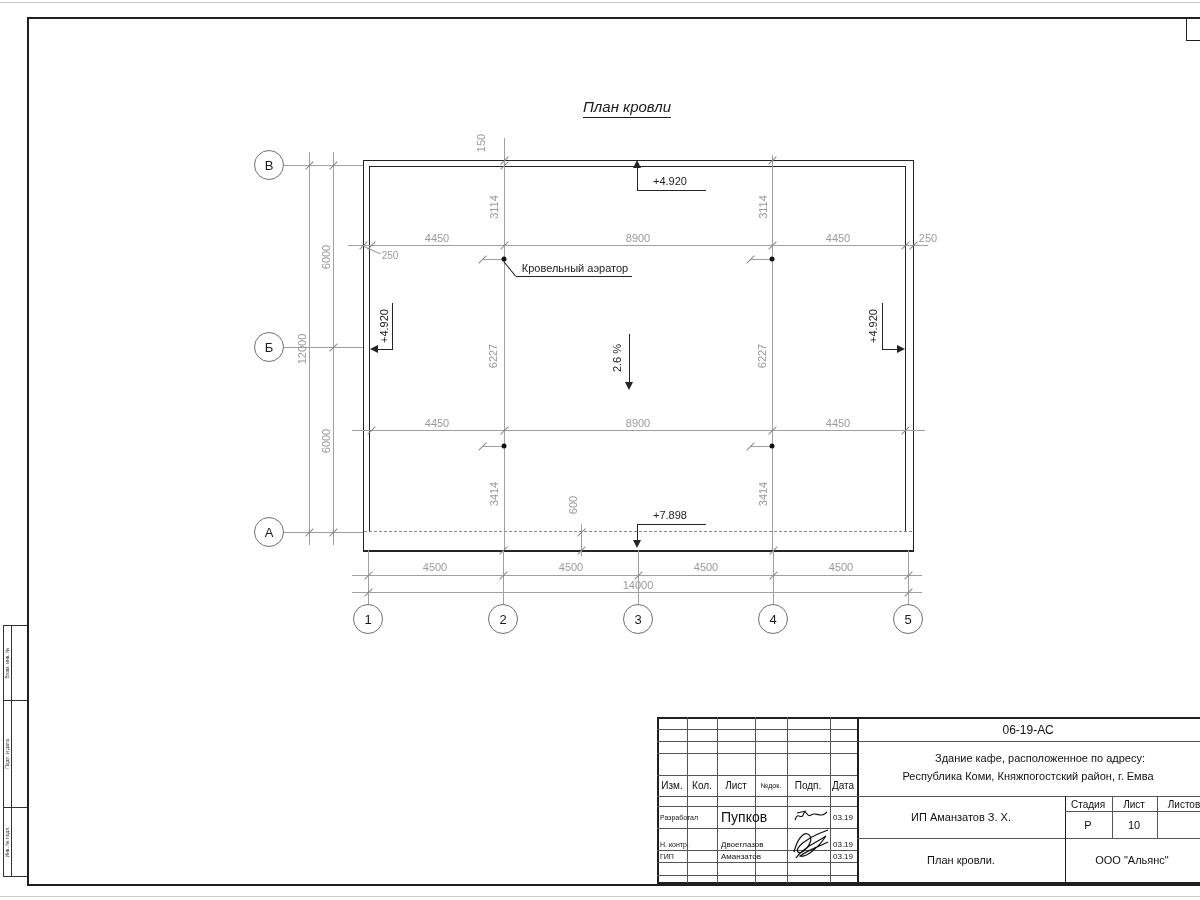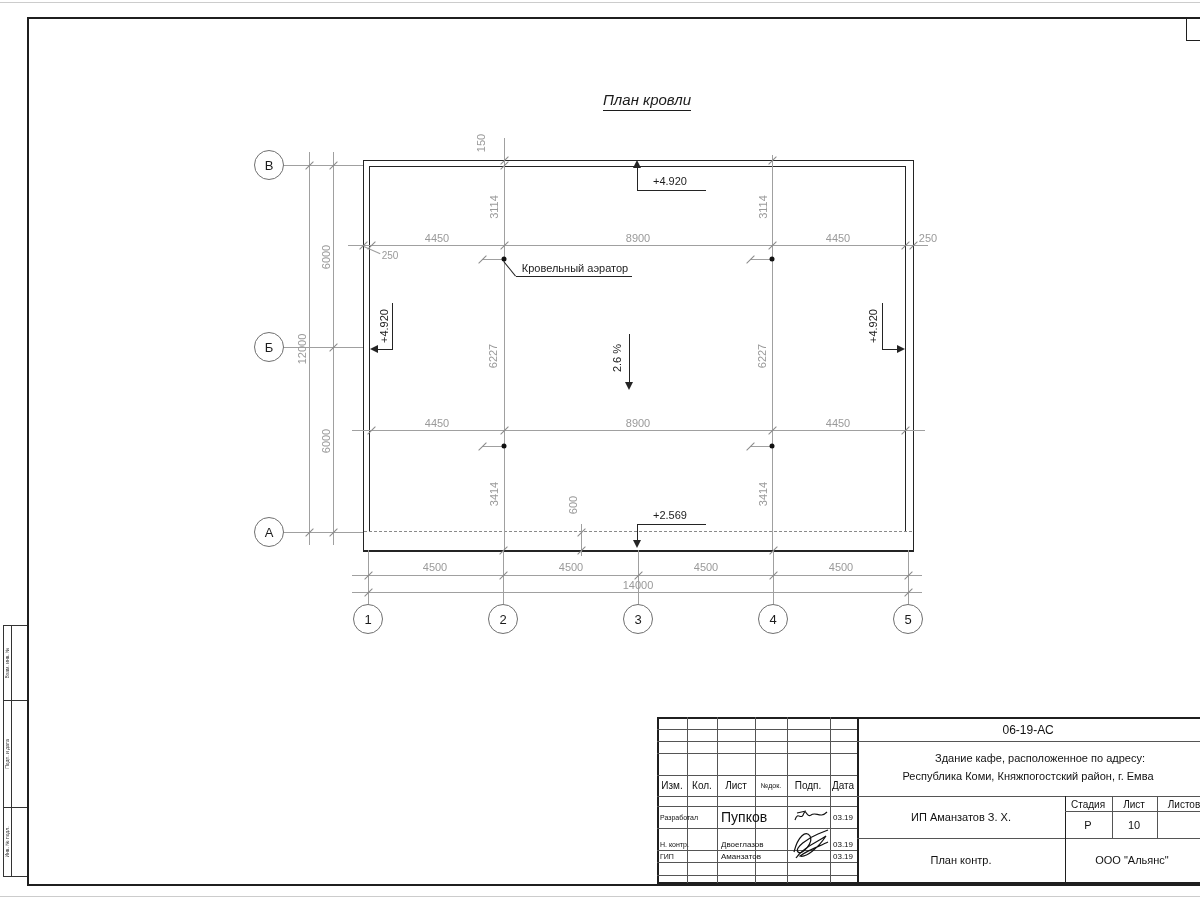--- a/index.html
+++ b/index.html
@@ -67,21 +67,21 @@
   <div class="sidecell" style="left:2px;top:625px;width:10px;height:75px;">
     <span>Взам. инв. №</span>
     </div>
   <div class="sidecell" style="left:2px;top:700px;width:10px;height:107px;">
     <span>Подп. и дата</span>
     </div>
   <div class="sidecell" style="left:2px;top:807px;width:10px;height:69px;">
     <span>Инв. № подл.</span>
     </div>
 
-  <div class="plan-title" style="left:627px;top:101px;margin-left:20px;">План кровли</div>
+  <div class="plan-title" style="left:627px;top:108px;">План кровли</div>
 
   <div class="roof-outer"></div>
   <div class="lnk" style="left:369px;top:166px;width:537px;height:1px;"></div>
   <div class="lnk" style="left:369px;top:166px;width:1px;height:366px;"></div>
   <div class="lnk" style="left:905px;top:166px;width:1px;height:366px;"></div>
   <div class="dash" style="left:364px;top:531px;width:548px;"></div>
 
   <div id="plan-lines">
       <div class="ln" style="left: 348px; top: 245px; width: 580px; height: 1px;"></div>
       <div class="ln" style="left: 352px; top: 430px; width: 573px; height: 1px;"></div>
@@ -150,21 +150,21 @@
   <div class="blk" style="left:575px;top:268px;text-align:right;">Кровельный аэратор</div>
 
   <div class="arr up" style="left:633px;top:160px;"></div>
   <div class="lnk" style="left:637px;top:168px;width:1px;height:22px;"></div>
   <div class="lnk" style="left:637px;top:190px;width:69px;height:1px;"></div>
   <div class="blk" style="left:670px;top:181px;">+4.920</div>
 
   <div class="lnk" style="left:637px;top:524px;width:69px;height:1px;"></div>
   <div class="lnk" style="left:637px;top:524px;width:1px;height:17px;"></div>
   <div class="arr down" style="left:633px;top:540px;"></div>
-  <div class="blk" style="left:670px;top:515px;">+2.569</div>
+  <div class="blk" style="left:670px;top:515px;">+7.898</div>
 
   <div class="blkv" style="left:384px;top:326px;">+4.920</div>
   <div class="lnk" style="left:392px;top:303px;width:1px;height:46px;"></div>
   <div class="lnk" style="left:372px;top:349px;width:21px;height:1px;"></div>
   <div class="arr left" style="left:370px;top:345px;"></div>
 
   <div class="blkv" style="left:873px;top:326px;">+4.920</div>
   <div class="lnk" style="left:882px;top:303px;width:1px;height:46px;"></div>
   <div class="lnk" style="left:882px;top:349px;width:21px;height:1px;"></div>
   <div class="arr right" style="left:897px;top:345px;"></div>
@@ -287,17 +287,17 @@
     <div class="tb-text" style="left:1028px;top:730px;font-size:12px;">06-19-АС</div>
     <div class="tb-text" style="left:1028px;top:758px;font-size:11px;margin-left:12px;">Здание кафе, расположенное по адресу:</div>
     <div class="tb-text" style="left:1028px;top:776px;font-size:11px;">Республика Коми, Княжпогостский район, г. Емва</div>
     <div class="tb-text" style="left:961px;top:817px;font-size:11px;">ИП Аманзатов З. Х.</div>
     <div class="tb-text" style="left:1088px;top:804px;font-size:10px;">Стадия</div>
     <div class="tb-text" style="left:1134px;top:804px;font-size:10px;">Лист</div>
     <div class="tb-text" style="left:1184px;top:804px;font-size:10px;">Листов</div>
     <div class="tb-text" style="left:1088px;top:825px;font-size:11px;">Р</div>
     <div class="tb-text" style="left:1134px;top:825px;font-size:11px;">10</div>
     <div class="tb-text" style="left:1184px;top:825px;font-size:11px;"></div>
-    <div class="tb-text" style="left:961px;top:860px;font-size:11px;">План контр.</div>
+    <div class="tb-text" style="left:961px;top:860px;font-size:11px;">План кровли.</div>
     <div class="tb-text" style="left:1132px;top:860px;font-size:11px;">ООО "Альянс"</div>
   </div>
 
 </div>
 
 </body></html>

